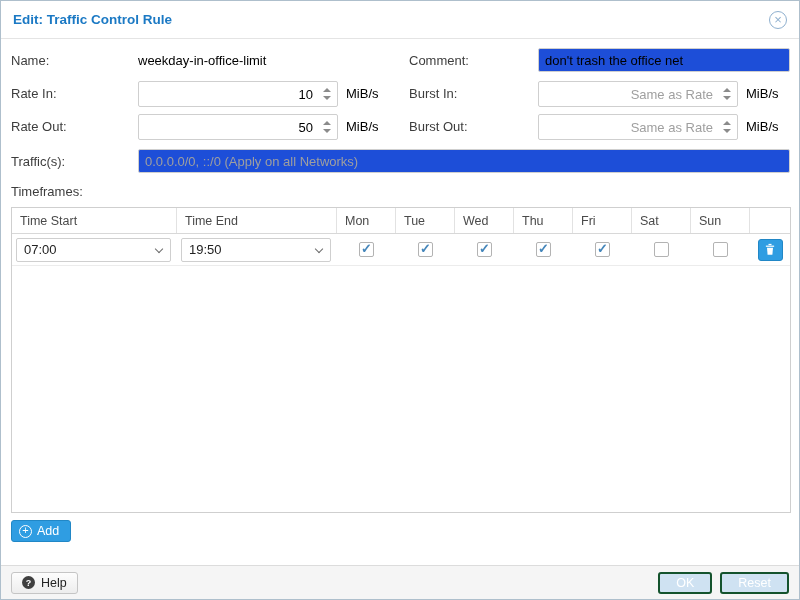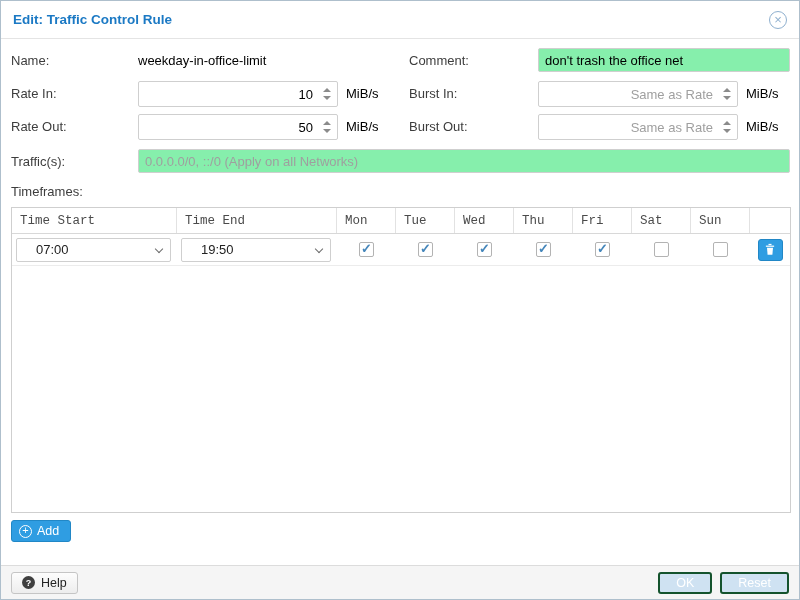--- a/index.html
+++ b/index.html
@@ -29,21 +29,21 @@
     font-size:13px; line-height:1; cursor:pointer;
   }
 
   
   .label { position:absolute; color:#3d3d3d; line-height:14px; }
   .value-text { position:absolute; color:#000; line-height:14px; }
   .unit { position:absolute; color:#000; line-height:14px; }
 
   .text-input {
     position:absolute; border:1px solid #cfcfcf; border-radius:2px;
-    background:#86efac; font:inherit; color:#000; padding:0 6px; outline:none;
+    background:#1d4ed8; font:inherit; color:#000; padding:0 6px; outline:none;
   }
   input::placeholder { color:#9f9f9f; opacity:1; }
 
   .number-wrap {
     position:absolute; border:1px solid #cfcfcf; border-radius:2px; background:#fff;
   }
   .number-wrap input {
     width:100%; height:100%; border:none; background:transparent;
     font:inherit; color:#000; text-align:right; padding:0 24px 0 6px; outline:none;
   }
@@ -54,38 +54,38 @@
     gap:4px; cursor:pointer;
   }
   .spin-up   { width:0; height:0; border-left:4px solid transparent; border-right:4px solid transparent; border-bottom:4px solid #8b8b8b; }
   .spin-down { width:0; height:0; border-left:4px solid transparent; border-right:4px solid transparent; border-top:4px solid #8b8b8b; }
 
   
   .table {
     position:absolute; left:10px; top:206px; width:780px; height:306px;
     border:1px solid #cfcfcf; background:#fff;
   }
-  .thead { display:flex; height:26px; border-bottom:1px solid #d8d8d8; color:#4a4a4a;font-family:Liberation Mono, monospace; }
+  .thead { display:flex; height:26px; border-bottom:1px solid #d8d8d8; color:#4a4a4a; }
   .th {
     display:flex; align-items:center; padding:0 8px;
     border-right:1px solid #e2e2e2; font-size:12.5px; overflow:hidden; white-space:nowrap;
   }
   .col-start { width:165px; } .col-end { width:160px;text-align:right; }
   .col-day { width:59px; } .col-action { flex:1; border-right:none; }
 
   .trow { display:flex; height:32px; align-items:center; border-bottom:1px solid #ececec; }
   .tcell-start { width:165px; display:flex; align-items:center; }
   .tcell-end { width:160px; display:flex; align-items:center; }
   .day-cell { width:59px; display:flex; justify-content:center; }
   .action-cell { flex:1; display:flex; justify-content:center; }
 
   .combo {
     position:relative; height:24px; background:#fff;
     border:1px solid #cfcfcf; border-radius:2px;
-    display:flex; align-items:center; padding:0 22px 0 19px; cursor:pointer;
+    display:flex; align-items:center; padding:0 22px 0 7px; cursor:pointer;
     margin-left:4px;
   }
   .combo-start { width:155px; } .combo-end { width:150px; }
   .chev {
     position:absolute; right:8px; top:7px; width:6px; height:6px;
     border-right:1.4px solid #6b6b6b; border-bottom:1.4px solid #6b6b6b;
     transform:rotate(45deg);
   }
 
   .checkbox {

